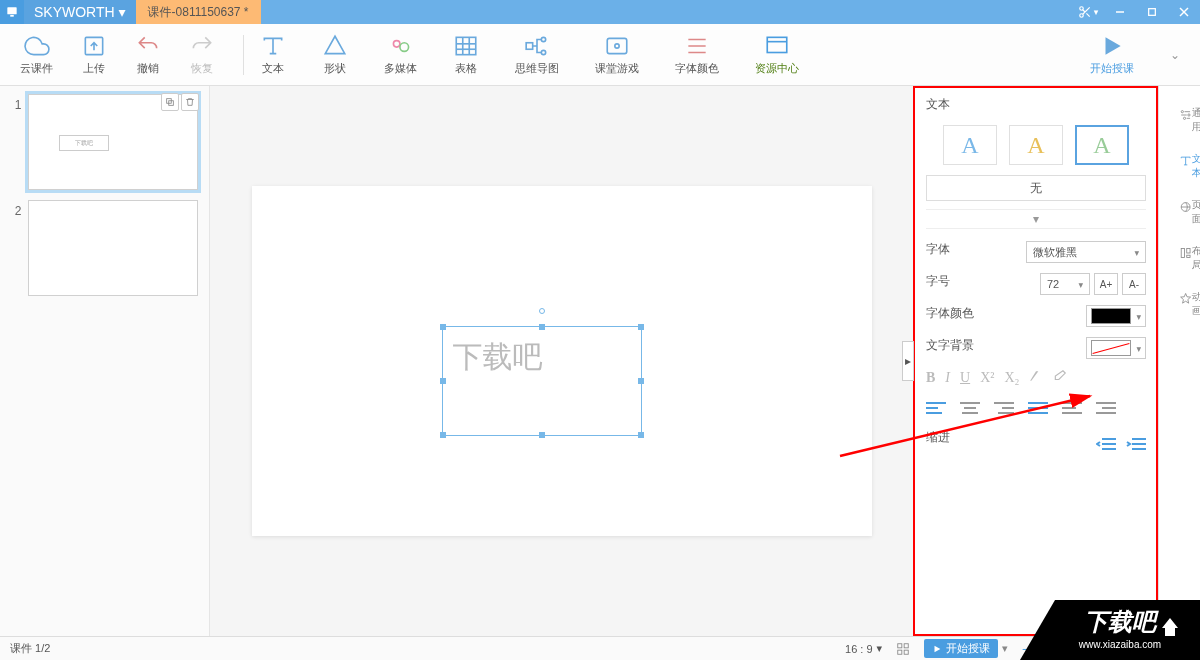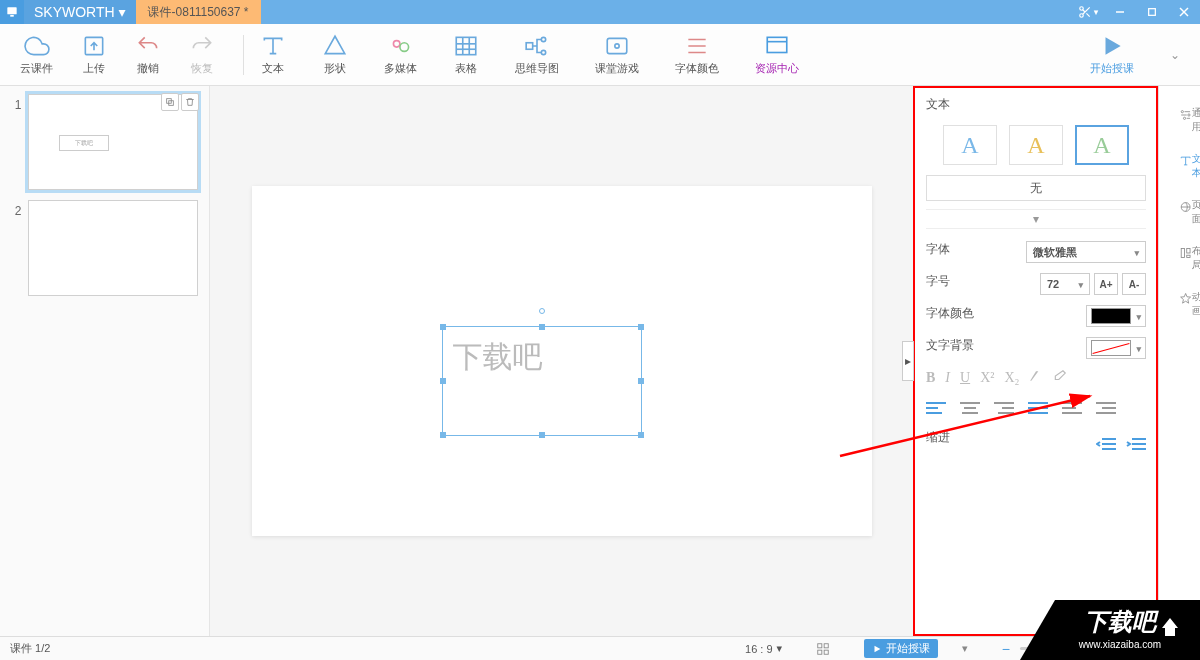--- a/index.html
+++ b/index.html
@@ -38,39 +38,39 @@
 .arrow{position:absolute;left:620px;top:300px;pointer-events:none;}
 .right-panel{width:245px;border-left:1px solid #e0e0e0;background:#fff;padding:10px 12px;outline:2px solid red;outline-offset:-2px;overflow:hidden;}
 .right-panel h4{font-size:12px;font-weight:normal;margin-bottom:12px;}
 .style-row{display:flex;gap:12px;justify-content:center;margin-bottom:10px;}
 .style-a{width:54px;height:40px;border:1px solid #e0e0e0;display:flex;align-items:center;justify-content:center;font-size:24px;font-family:serif;cursor:pointer;}
 .style-a.sel{border:2px solid #5aa3e0;}
 .dropdown-none{border:1px solid #ddd;height:26px;display:flex;align-items:center;justify-content:center;margin-bottom:8px;cursor:pointer;}
 .expand{text-align:center;color:#999;border-top:1px solid #eee;border-bottom:1px solid #eee;padding:2px 0;margin-bottom:12px;cursor:pointer;}
 .prop-row{display:flex;align-items:flex-start;margin-bottom:10px;}
 .prop-label{width:60px;font-size:12px;}
-.prop-ctrl{flex:1;display:flex;gap:4px;justify-content:flex-end;font-weight:bold;}
+.prop-ctrl{flex:1;display:flex;gap:4px;justify-content:flex-end;}
 .select{border:1px solid #ccc;height:22px;padding:0 6px;display:flex;align-items:center;font-size:11px;min-width:70px;justify-content:space-between;cursor:pointer;}
 .select small{margin-left:4px;color:#888;}
 .sq-btn{border:1px solid #ccc;width:24px;height:22px;display:flex;align-items:center;justify-content:center;font-size:10px;cursor:pointer;}
 .color-sw{width:40px;height:16px;background:#000;border:1px solid #999;}
 .color-sw.none{background:#fff;position:relative;}
 .color-sw.none::after{content:"";position:absolute;left:0;top:50%;width:100%;height:1px;background:red;transform:rotate(-15deg);}
 .fmt-row{display:flex;gap:10px;color:#bbb;margin:8px 0 14px;align-items:center;}
 .fmt-row span{cursor:pointer;font-size:14px;font-family:serif;}
 .align-row{display:flex;gap:14px;margin:6px 0 14px;}
 .align-btn{width:20px;height:14px;cursor:pointer;}
 .indent-row{display:flex;justify-content:space-between;align-items:center;}
 .indent-btns{display:flex;gap:10px;}
 .side-tabs{width:42px;border-left:1px solid #e0e0e0;display:flex;flex-direction:column;align-items:center;padding-top:20px;}
 .side-tab{display:flex;align-items:flex-start;margin-bottom:18px;cursor:pointer;color:#888;margin-left:26px;}
 .side-tab.active{color:#4a9de0;}
 .side-tab svg{width:18px;height:18px;margin-bottom:2px;}
 .side-tab span{font-size:10px;}
-.statusbar{height:24px;border-top:1px solid #ddd;display:flex;align-items:center;padding:0 10px;font-size:11px;background:#fafafa;gap:20px;}
+.statusbar{height:24px;border-top:1px solid #ddd;display:flex;align-items:center;padding:0 10px;font-size:11px;background:#fafafa;}
 .statusbar .spacer{flex:1;}
 .status-item{margin-right:14px;display:flex;align-items:center;gap:4px;}
 .play-btn{background:#4a9de0;color:#fff;padding:2px 8px;display:flex;align-items:center;gap:4px;border-radius:2px;cursor:pointer;}
 .zoom-track{width:90px;height:3px;background:#ccc;margin:0 6px;position:relative;border-radius:2px;}
 .zoom-thumb{position:absolute;left:40%;top:-3px;width:9px;height:9px;border-radius:50%;background:#4a9de0;}
 .expand-handle{position:absolute;right:-1px;top:50%;width:12px;height:40px;background:#fff;border:1px solid #ccc;display:flex;align-items:center;justify-content:center;transform:translateY(-50%);cursor:pointer;}
 .watermark{position:absolute;right:0;bottom:0;width:180px;height:60px;pointer-events:none;}
 </style>
 </head>
 <body>
@@ -183,21 +183,21 @@
         <circle cx="12" cy="12" r="2"></circle>
       </svg>
       <span>课堂游戏</span>
     </div>
   <div class="tbtn big">
       <svg viewBox="0 0 24 24" fill="none" stroke="#6aa9dd" stroke-width="1.5">
         <path d="M4 6h16M4 12h16M4 18h16" stroke="#d88"></path>
       </svg>
       <span>字体颜色</span>
     </div>
-  <div class="tbtn big" style="color:#a21caf">
+  <div class="tbtn big" style="color:#4d7c0f">
       <svg viewBox="0 0 24 24" fill="none" stroke="#4a9de0" stroke-width="1.5">
         <rect x="3" y="4" width="18" height="14"></rect>
         <line x1="3" y1="8" x2="21" y2="8"></line>
       </svg>
       <span>资源中心</span>
     </div>
   <div class="tspace"></div>
   <div class="tbtn" style="color:#4a9de0">
       <svg viewBox="0 0 24 24" fill="#6aa9dd">
         <path d="M6 4l14 8-14 8z"></path>

